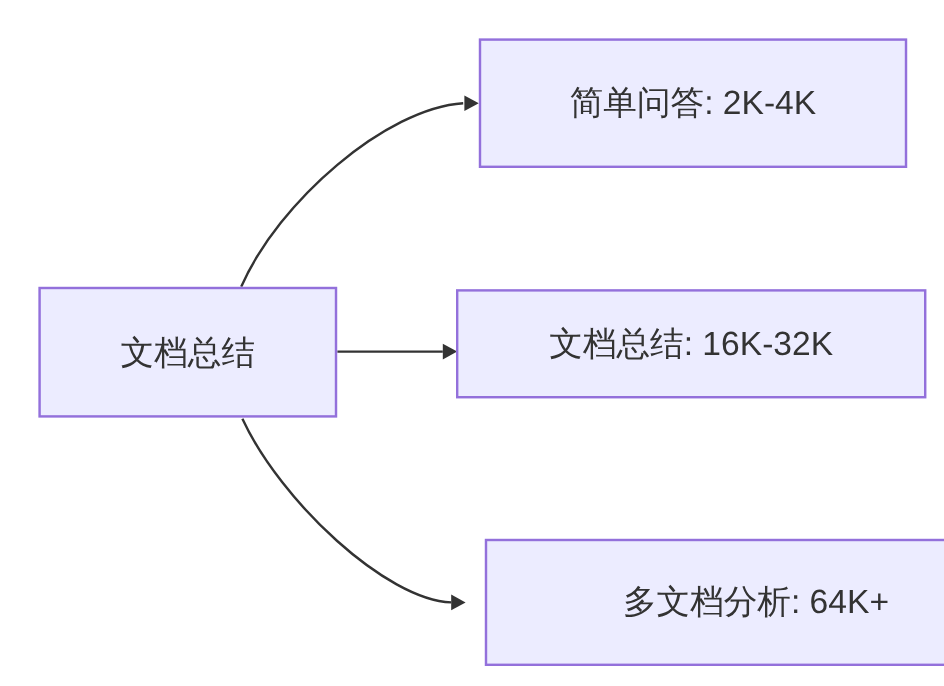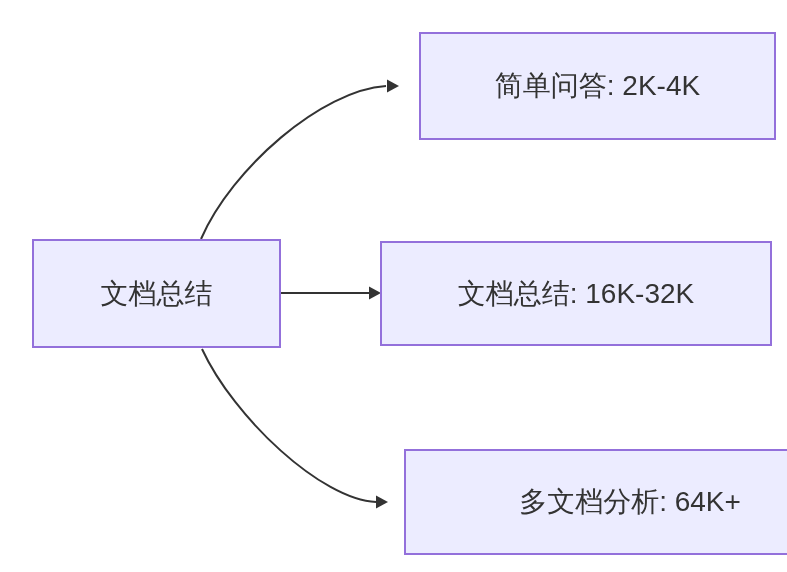--- a/index.html
+++ b/index.html
@@ -41,22 +41,22 @@
     align-items: center;
     justify-content: center;
   }
   .node-label {
     color: var(--text-color, #333333);
     font-size: 28px;
     line-height: 1.2;
     white-space: nowrap;
   }
   .node-root    { left: 32px;  top: 239px; width: 249px; height: 109px; }
-  .node-branch0 { left: 399px; top: 32px;  width: 357px; height: 108px; margin-left: 20px; }
-  .node-branch1 { left: 380px; top: 241px; width: 392px; height: 105px; }
+  .node-branch0 { left: 399px; top: 32px;  width: 357px; height: 108px; }
+  .node-branch1 { left: 380px; top: 241px; width: 392px; height: 91px; }
   .node-branch2 { left: 404px; top: 449px; width: 452px; height: 106px; }
 </style>
 </head>
 <body style="background: rgb(255, 255, 255);">
 
 <div class="canvas">
 
   <svg class="edges-layer" viewBox="0 0 787 572" xmlns="http://www.w3.org/2000/svg">
 
     <g>

